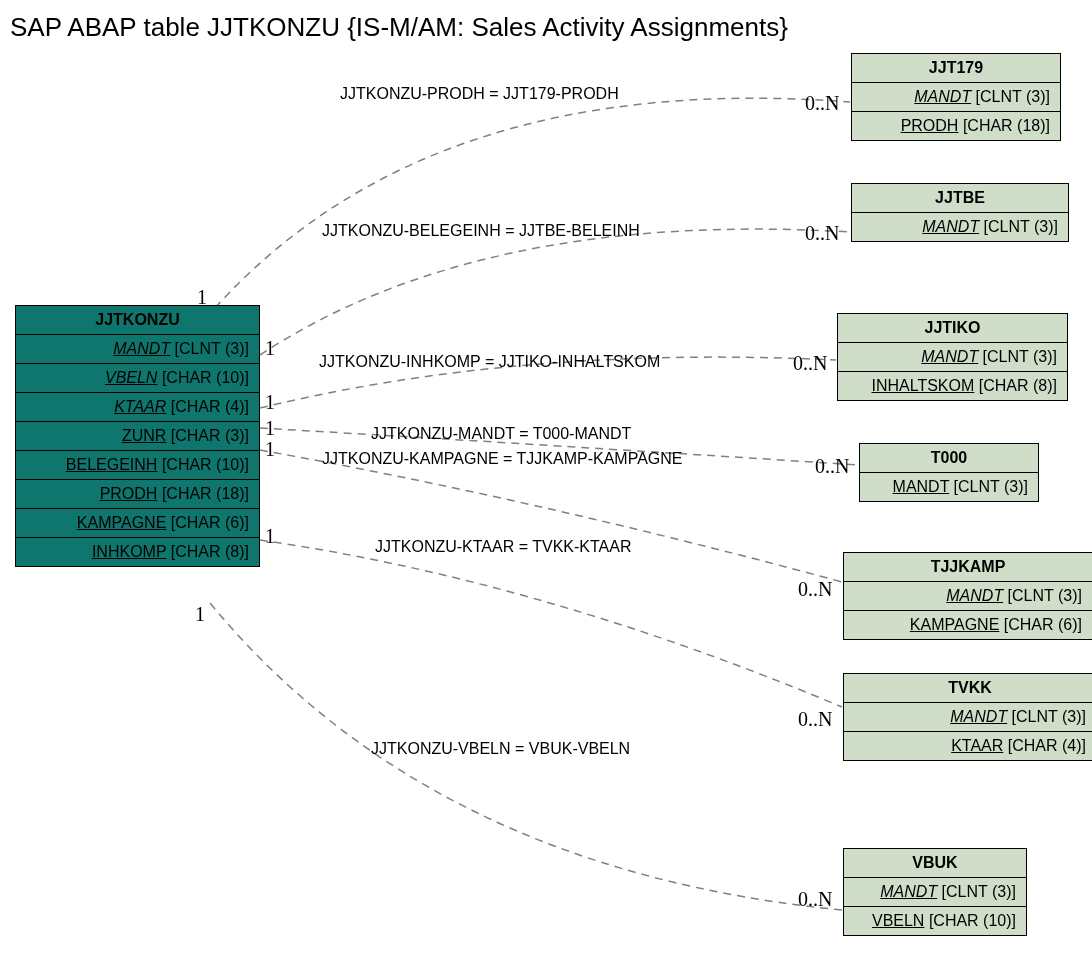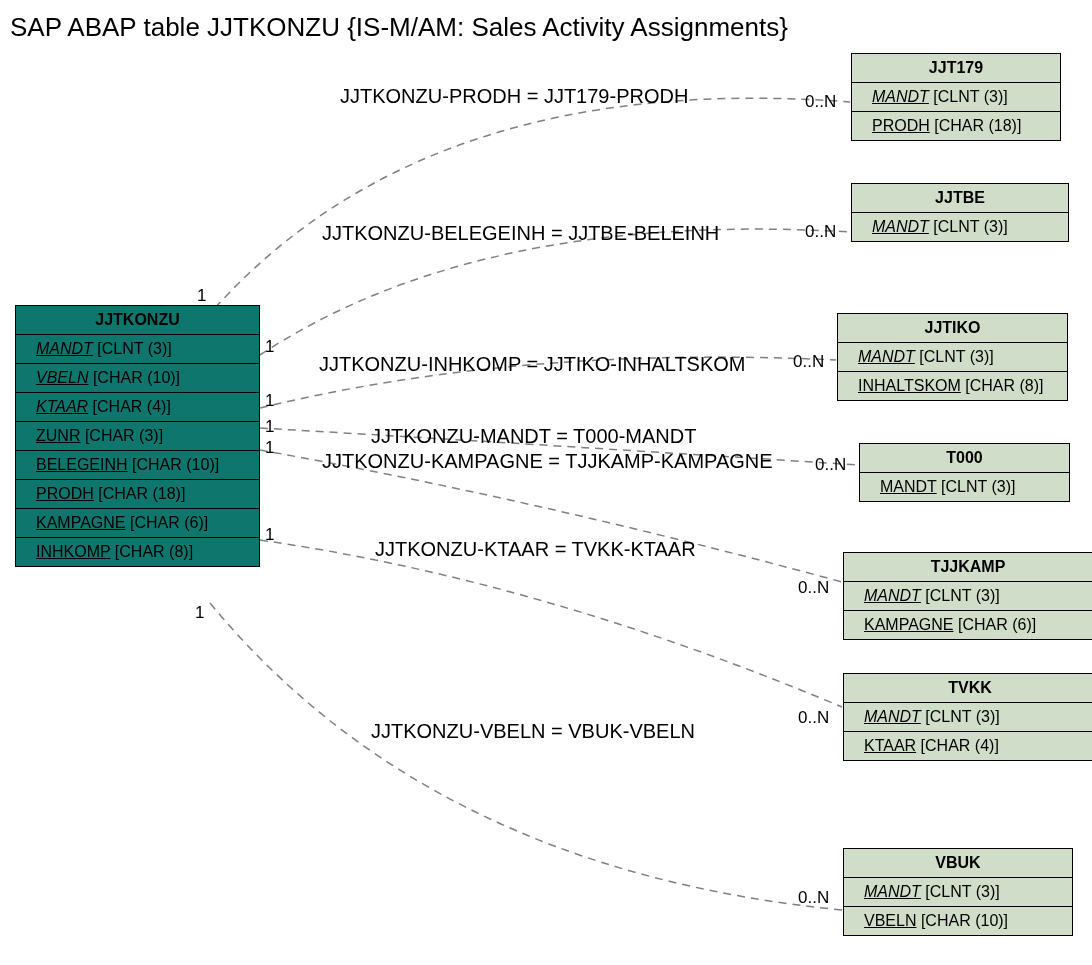--- a/index.html
+++ b/index.html
@@ -26,39 +26,41 @@
     border: 1px solid #000;
     font-size: 16px;
   }
   .entity .hdr {
     font-weight: bold;
     text-align: center;
     padding: 5px 12px;
     border-bottom: 1px solid #000;
   }
   .entity .row {
-    padding: 5px 20px;
+    padding: 5px 10px;
     border-bottom: 1px solid #000;
     white-space: nowrap;
+    text-align: right;
   }
   .entity .row:last-child { border-bottom: none; }
   .entity .row .fld { text-decoration: underline; }
   .entity .row.key .fld { font-style: italic; }
   .main-entity { background: #0f766e; }
   .ref-entity  { background: #d0dec9; }
   .edge-label {
     position: absolute;
-    font-size: 20px;
+    font-size: 16px;
     color: #000;
     white-space: nowrap;
   }
   .card {
     position: absolute;
-    font-size: 17px;
+    font-size: 20px;
     color: #000;
+    font-family: Liberation Serif, serif;
   }
   svg.lines {
     position: absolute;
     left: 0; top: 0;
     width: 1092px; height: 965px;
     pointer-events: none;
   }
   svg.lines path {
     fill: none;
     stroke: #808080;
@@ -110,50 +112,50 @@
   <div class="hdr">JJTBE</div>
   <div class="row key"><span class="fld">MANDT</span> <span>[CLNT (3)]</span></div>
 </div>
 
 <div class="entity ref-entity" style="left:837px; top:313px; width:231px;">
   <div class="hdr">JJTIKO</div>
   <div class="row key"><span class="fld">MANDT</span> <span>[CLNT (3)]</span></div>
   <div class="row"><span class="fld">INHALTSKOM</span> <span>[CHAR (8)]</span></div>
 </div>
 
-<div class="entity ref-entity" style="left:859px; top:443px; width:211px;">
+<div class="entity ref-entity" style="left:859px; top:443px; width:180px;">
   <div class="hdr">T000</div>
   <div class="row"><span class="fld">MANDT</span> <span>[CLNT (3)]</span></div>
 </div>
 
 <div class="entity ref-entity" style="left:843px; top:543px; width:250px;margin-top:9px;">
   <div class="hdr">TJJKAMP</div>
   <div class="row key"><span class="fld">MANDT</span> <span>[CLNT (3)]</span></div>
   <div class="row"><span class="fld">KAMPAGNE</span> <span>[CHAR (6)]</span></div>
 </div>
 
 <div class="entity ref-entity" style="left:843px; top:673px; width:254px;">
   <div class="hdr">TVKK</div>
   <div class="row key"><span class="fld">MANDT</span> <span>[CLNT (3)]</span></div>
   <div class="row"><span class="fld">KTAAR</span> <span>[CHAR (4)]</span></div>
 </div>
 
-<div class="entity ref-entity" style="left:843px; top:848px; width:230px;">
+<div class="entity ref-entity" style="left:843px; top:848px; width:184px;">
   <div class="hdr">VBUK</div>
   <div class="row key"><span class="fld">MANDT</span> <span>[CLNT (3)]</span></div>
   <div class="row"><span class="fld">VBELN</span> <span>[CHAR (10)]</span></div>
 </div>
 
 <div class="edge-label" style="left:340px; top:85px;">JJTKONZU-PRODH = JJT179-PRODH</div>
 <div class="edge-label" style="left:322px; top:222px;">JJTKONZU-BELEGEINH = JJTBE-BELEINH</div>
 <div class="edge-label" style="left:319px; top:353px;">JJTKONZU-INHKOMP = JJTIKO-INHALTSKOM</div>
 <div class="edge-label" style="left:371px; top:425px;">JJTKONZU-MANDT = T000-MANDT</div>
 <div class="edge-label" style="left:322px; top:450px;">JJTKONZU-KAMPAGNE = TJJKAMP-KAMPAGNE</div>
 <div class="edge-label" style="left:375px; top:538px;">JJTKONZU-KTAAR = TVKK-KTAAR</div>
-<div class="edge-label" style="left:371px; top:720px;">JJTKONZU-VBELN = VBUK-VBELN</div>
+<div class="edge-label" style="left:371px; top:740px;">JJTKONZU-VBELN = VBUK-VBELN</div>
 
 <div class="card" style="left:197px; top:286px;">1</div>
 <div class="card" style="left:265px; top:337px;">1</div>
 <div class="card" style="left:265px; top:391px;">1</div>
 <div class="card" style="left:265px; top:417px;">1</div>
 <div class="card" style="left:265px; top:438px;">1</div>
 <div class="card" style="left:265px; top:525px;">1</div>
 <div class="card" style="left:195px; top:603px;">1</div>
 
 <div class="card" style="left:805px; top:92px;">0..N</div>

